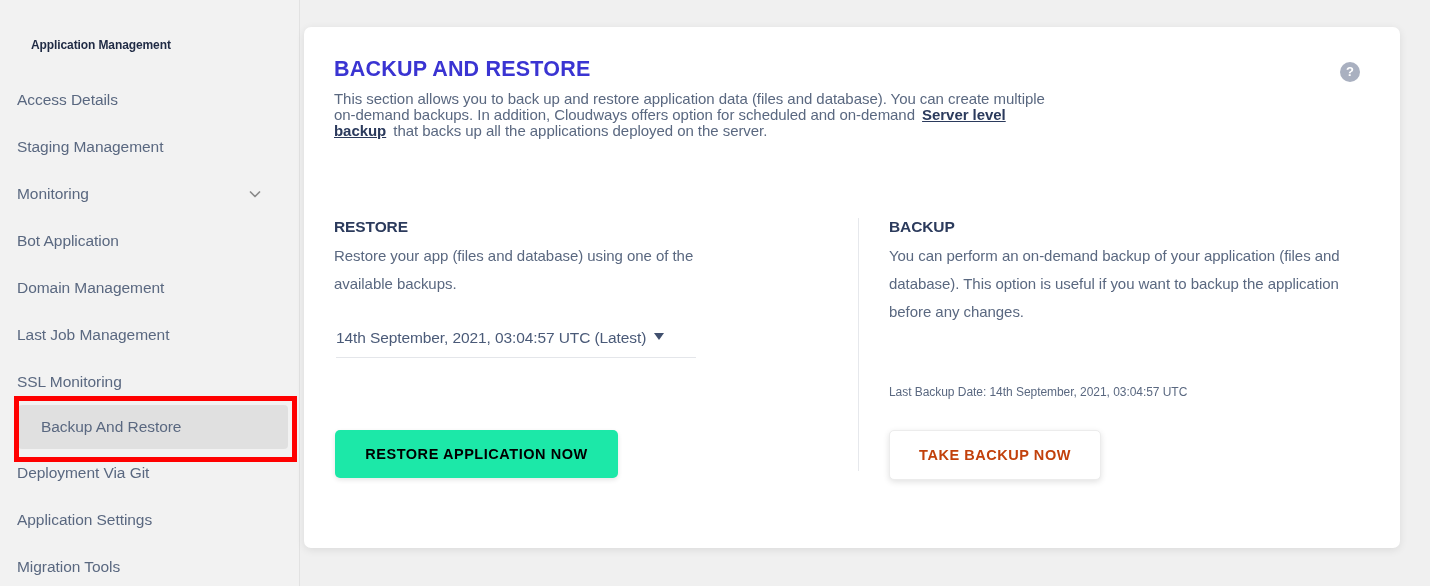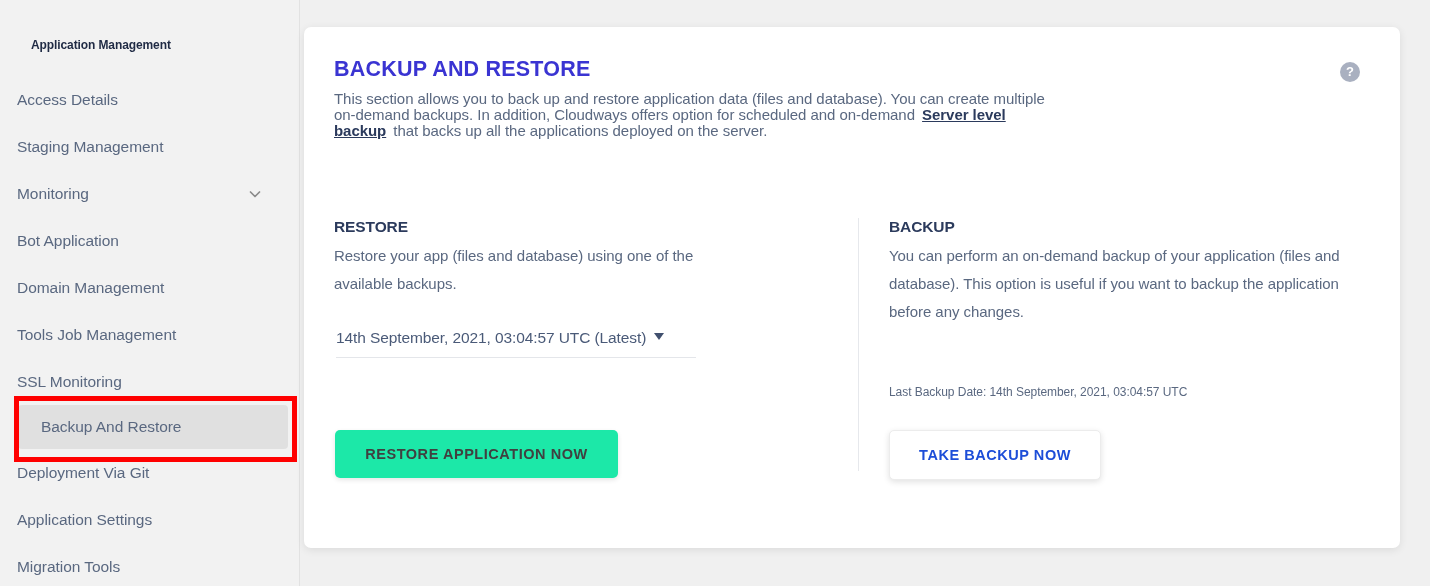--- a/index.html
+++ b/index.html
@@ -227,21 +227,21 @@
 
   #restore-btn {
     position: absolute;
     left: 1px;
     top: 212px;
     width: 283px;
     height: 48px;
     background: #1ce8a8;
     border: none;
     border-radius: 5px;
-    color: #404040;
+    color: #000000;
     font-family: "Liberation Sans", sans-serif;
     font-size: 14.5px;
     font-weight: bold;
     letter-spacing: 0.55px;
     cursor: pointer;
     box-shadow: 0 2px 5px rgba(0,0,0,0.10);
   }
 
   #last-backup-date {
     position: absolute;
@@ -255,21 +255,21 @@
 
   #backup-btn {
     position: absolute;
     left: 0;
     top: 212px;
     width: 212px;
     height: 50px;
     background: #ffffff;
     border: 1px solid #ececec;
     border-radius: 5px;
-    color: #1d4ed8;
+    color: #c2410c;
     font-family: "Liberation Sans", sans-serif;
     font-size: 14.5px;
     font-weight: bold;
     letter-spacing: 0.55px;
     cursor: pointer;
     box-shadow: 0 2px 6px rgba(0,0,0,0.12);
   }
 </style>
 </head>
 <body>
@@ -299,21 +299,21 @@
 
     <li class="nav-item">
       <span class="nav-label">Bot Application</span>
     </li>
 
     <li class="nav-item">
       <span class="nav-label">Domain Management</span>
     </li>
 
     <li class="nav-item">
-      <span class="nav-label">Tools Job Management</span>
+      <span class="nav-label">Last Job Management</span>
     </li>
 
     <li class="nav-item">
       <span class="nav-label">SSL Monitoring</span>
     </li>
 
     <li class="nav-item active">
       <span class="nav-label">Backup And Restore</span>
     </li>
 

